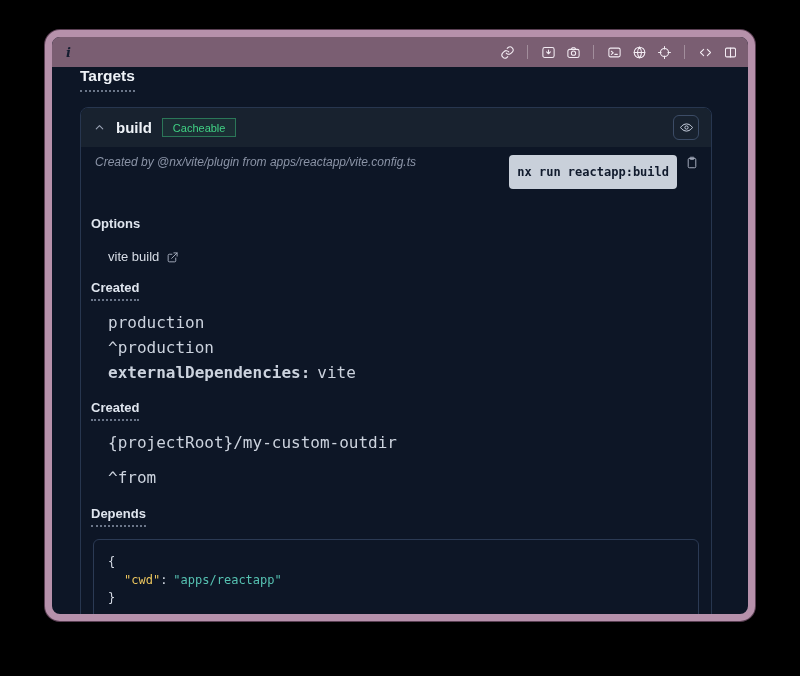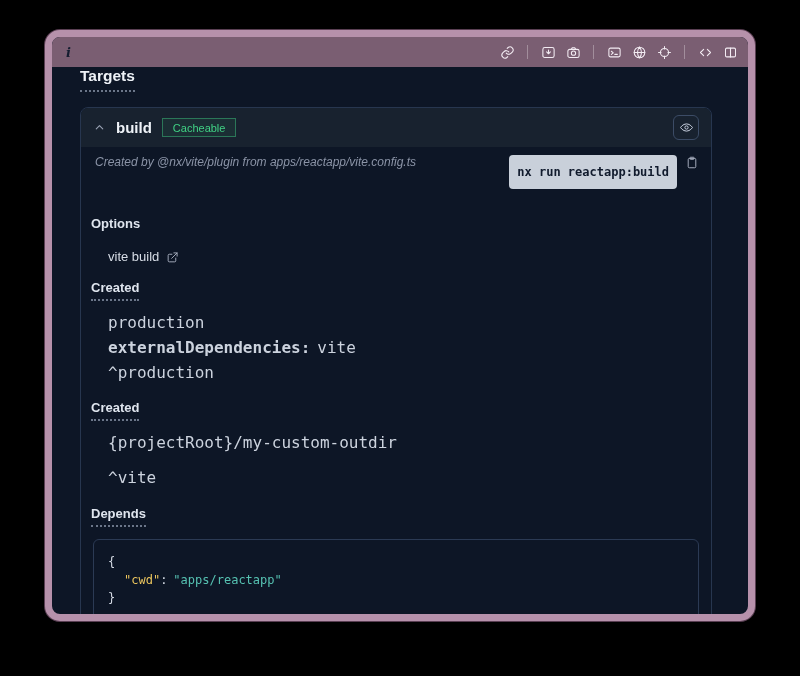--- a/index.html
+++ b/index.html
@@ -247,33 +247,33 @@
                 <path d="M10.5 13.5L20.5 3.5"></path>
               </svg>
           </span>
         </div>
 
         <div>
           <h3 class="section-heading dotted">Created</h3>
         </div>
         <div class="mono-list">
           <div class="mono-item">production</div>
+          <div class="mono-item">^production</div>
           <div class="mono-item"><span class="dep-key">externalDependencies:</span><span class="dep-value">vite</span></div>
-          <div class="mono-item">^production</div>
         </div>
 
         <div>
           <h3 class="section-heading dotted">Created</h3>
         </div>
         <div class="mono-list">
           <div class="mono-item">{projectRoot}/my-custom-outdir</div>
         </div>
 
         <div class="mono-list">
-          <div class="mono-item">^vite</div>
+          <div class="mono-item">^from</div>
         </div>
 
         <div>
           <h3 class="section-heading dotted">Depends</h3>
         </div>
         <div class="code-block">
           <div class="code-line"><span>{</span></div>
           <div class="code-line indent"><span class="tok-key">"cwd"</span><span class="tok-colon">:</span><span class="tok-value">"apps/reactapp"</span></div>
           <div class="code-line"><span>}</span></div>
         </div>

